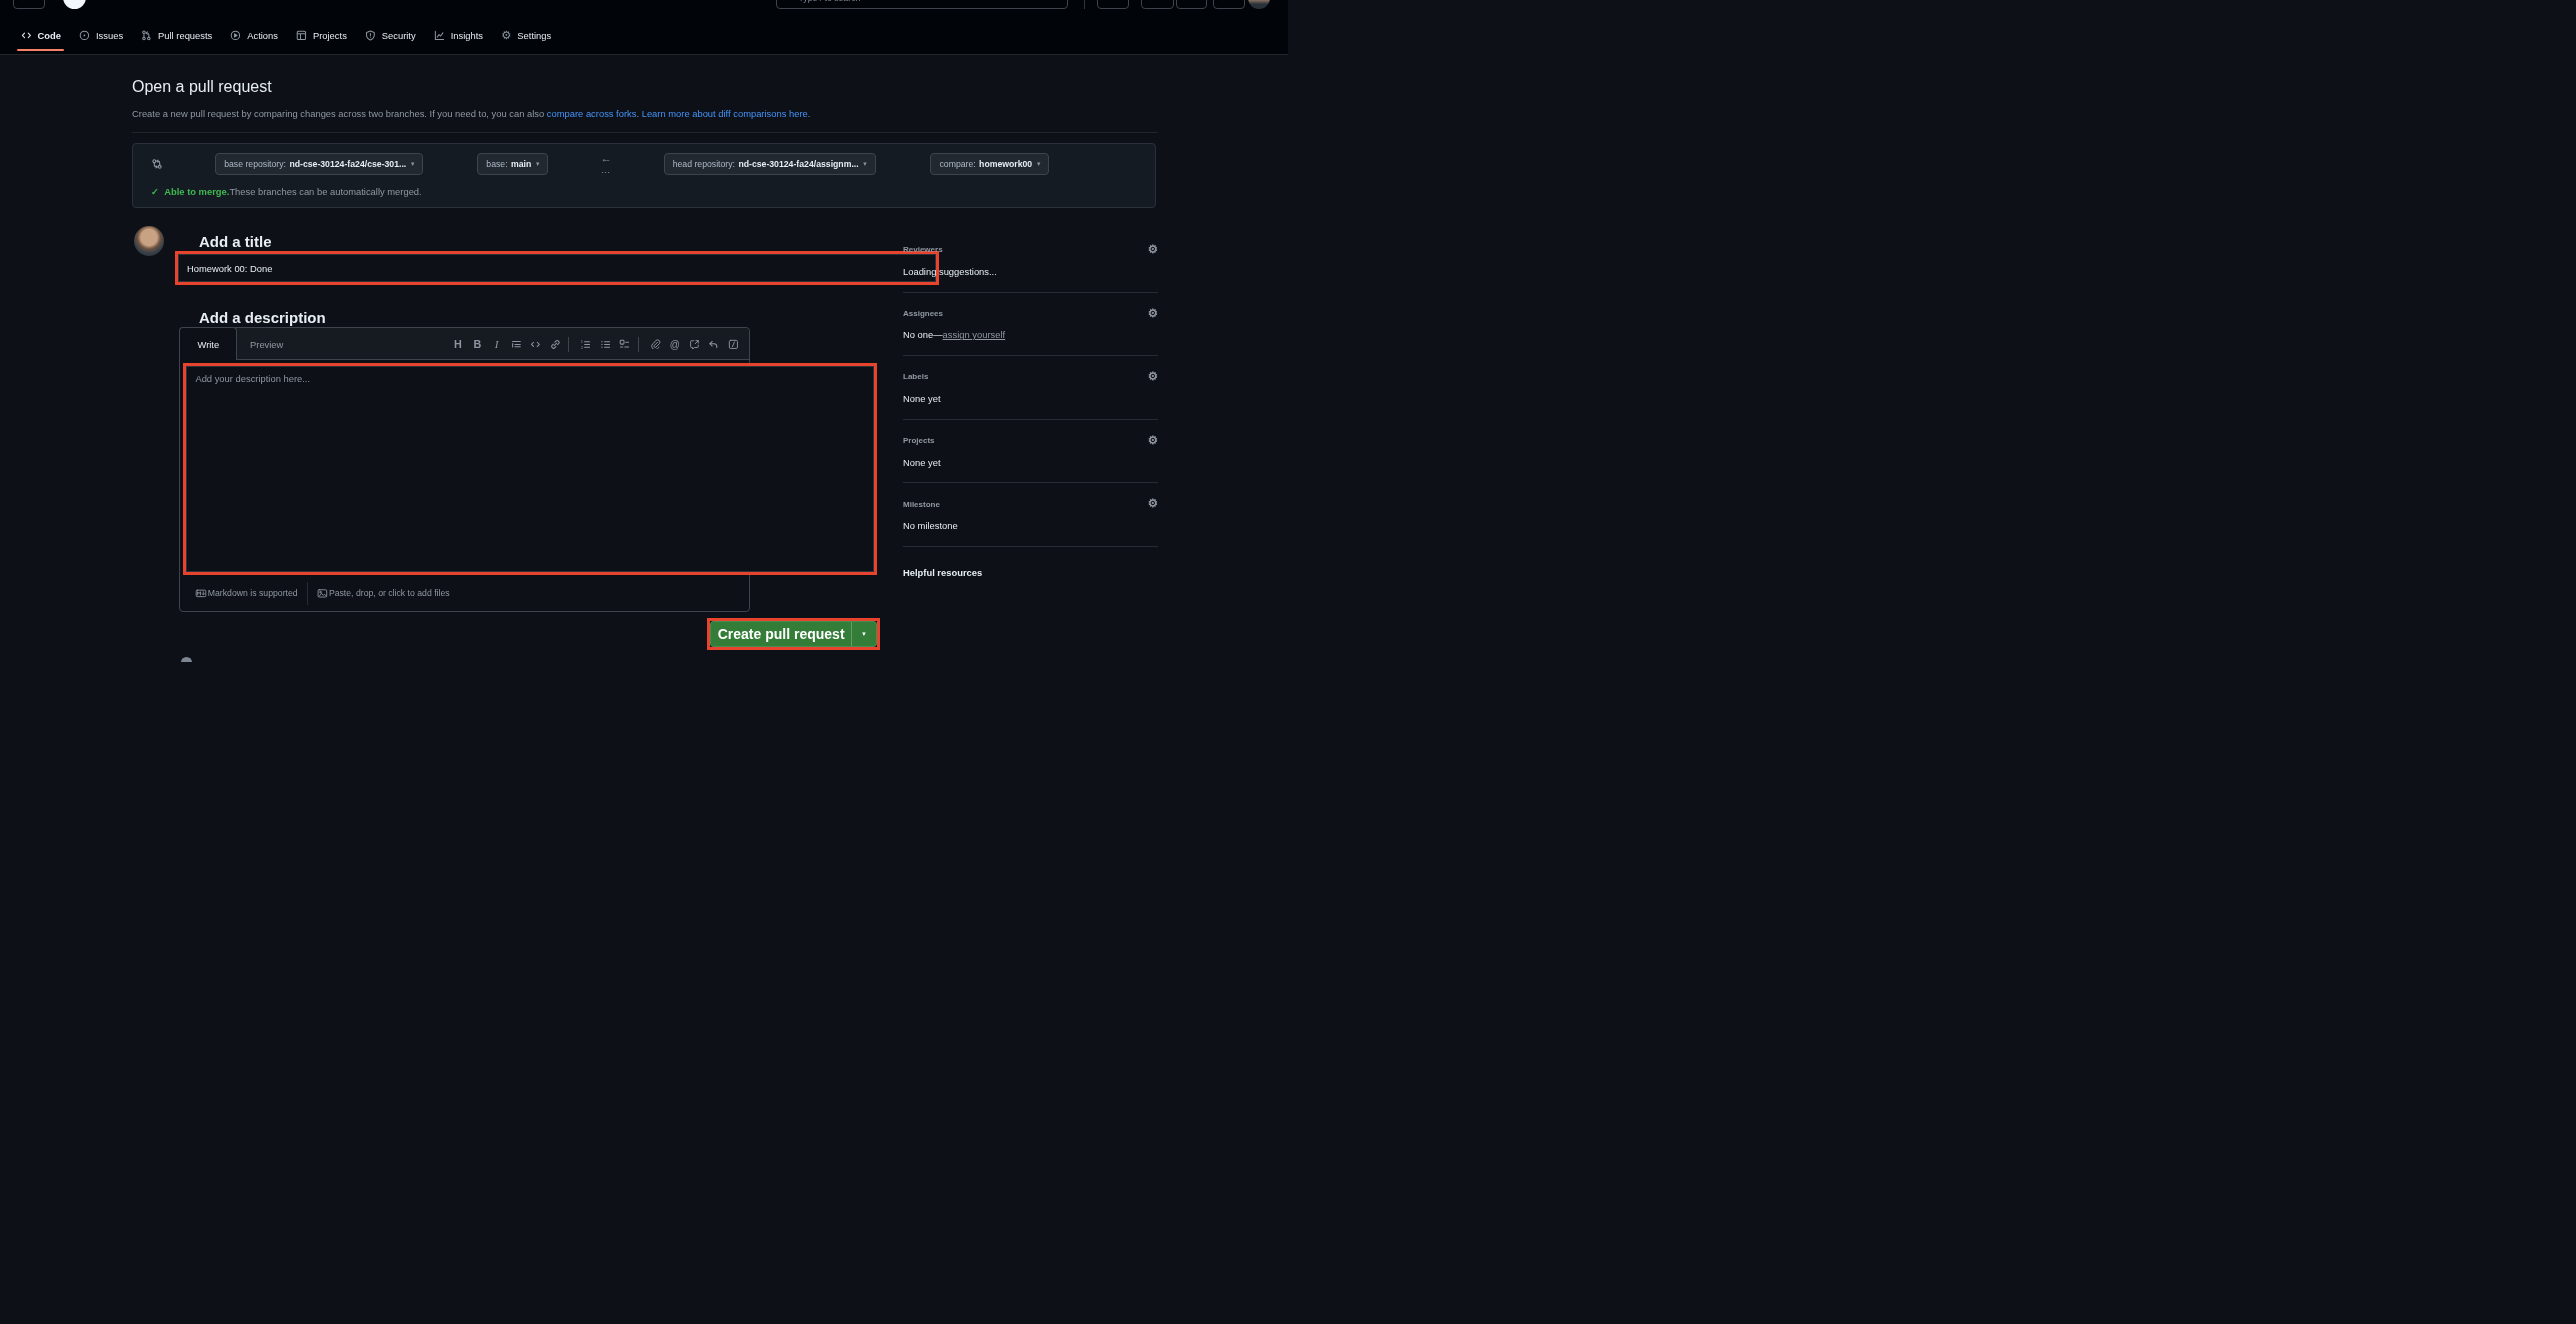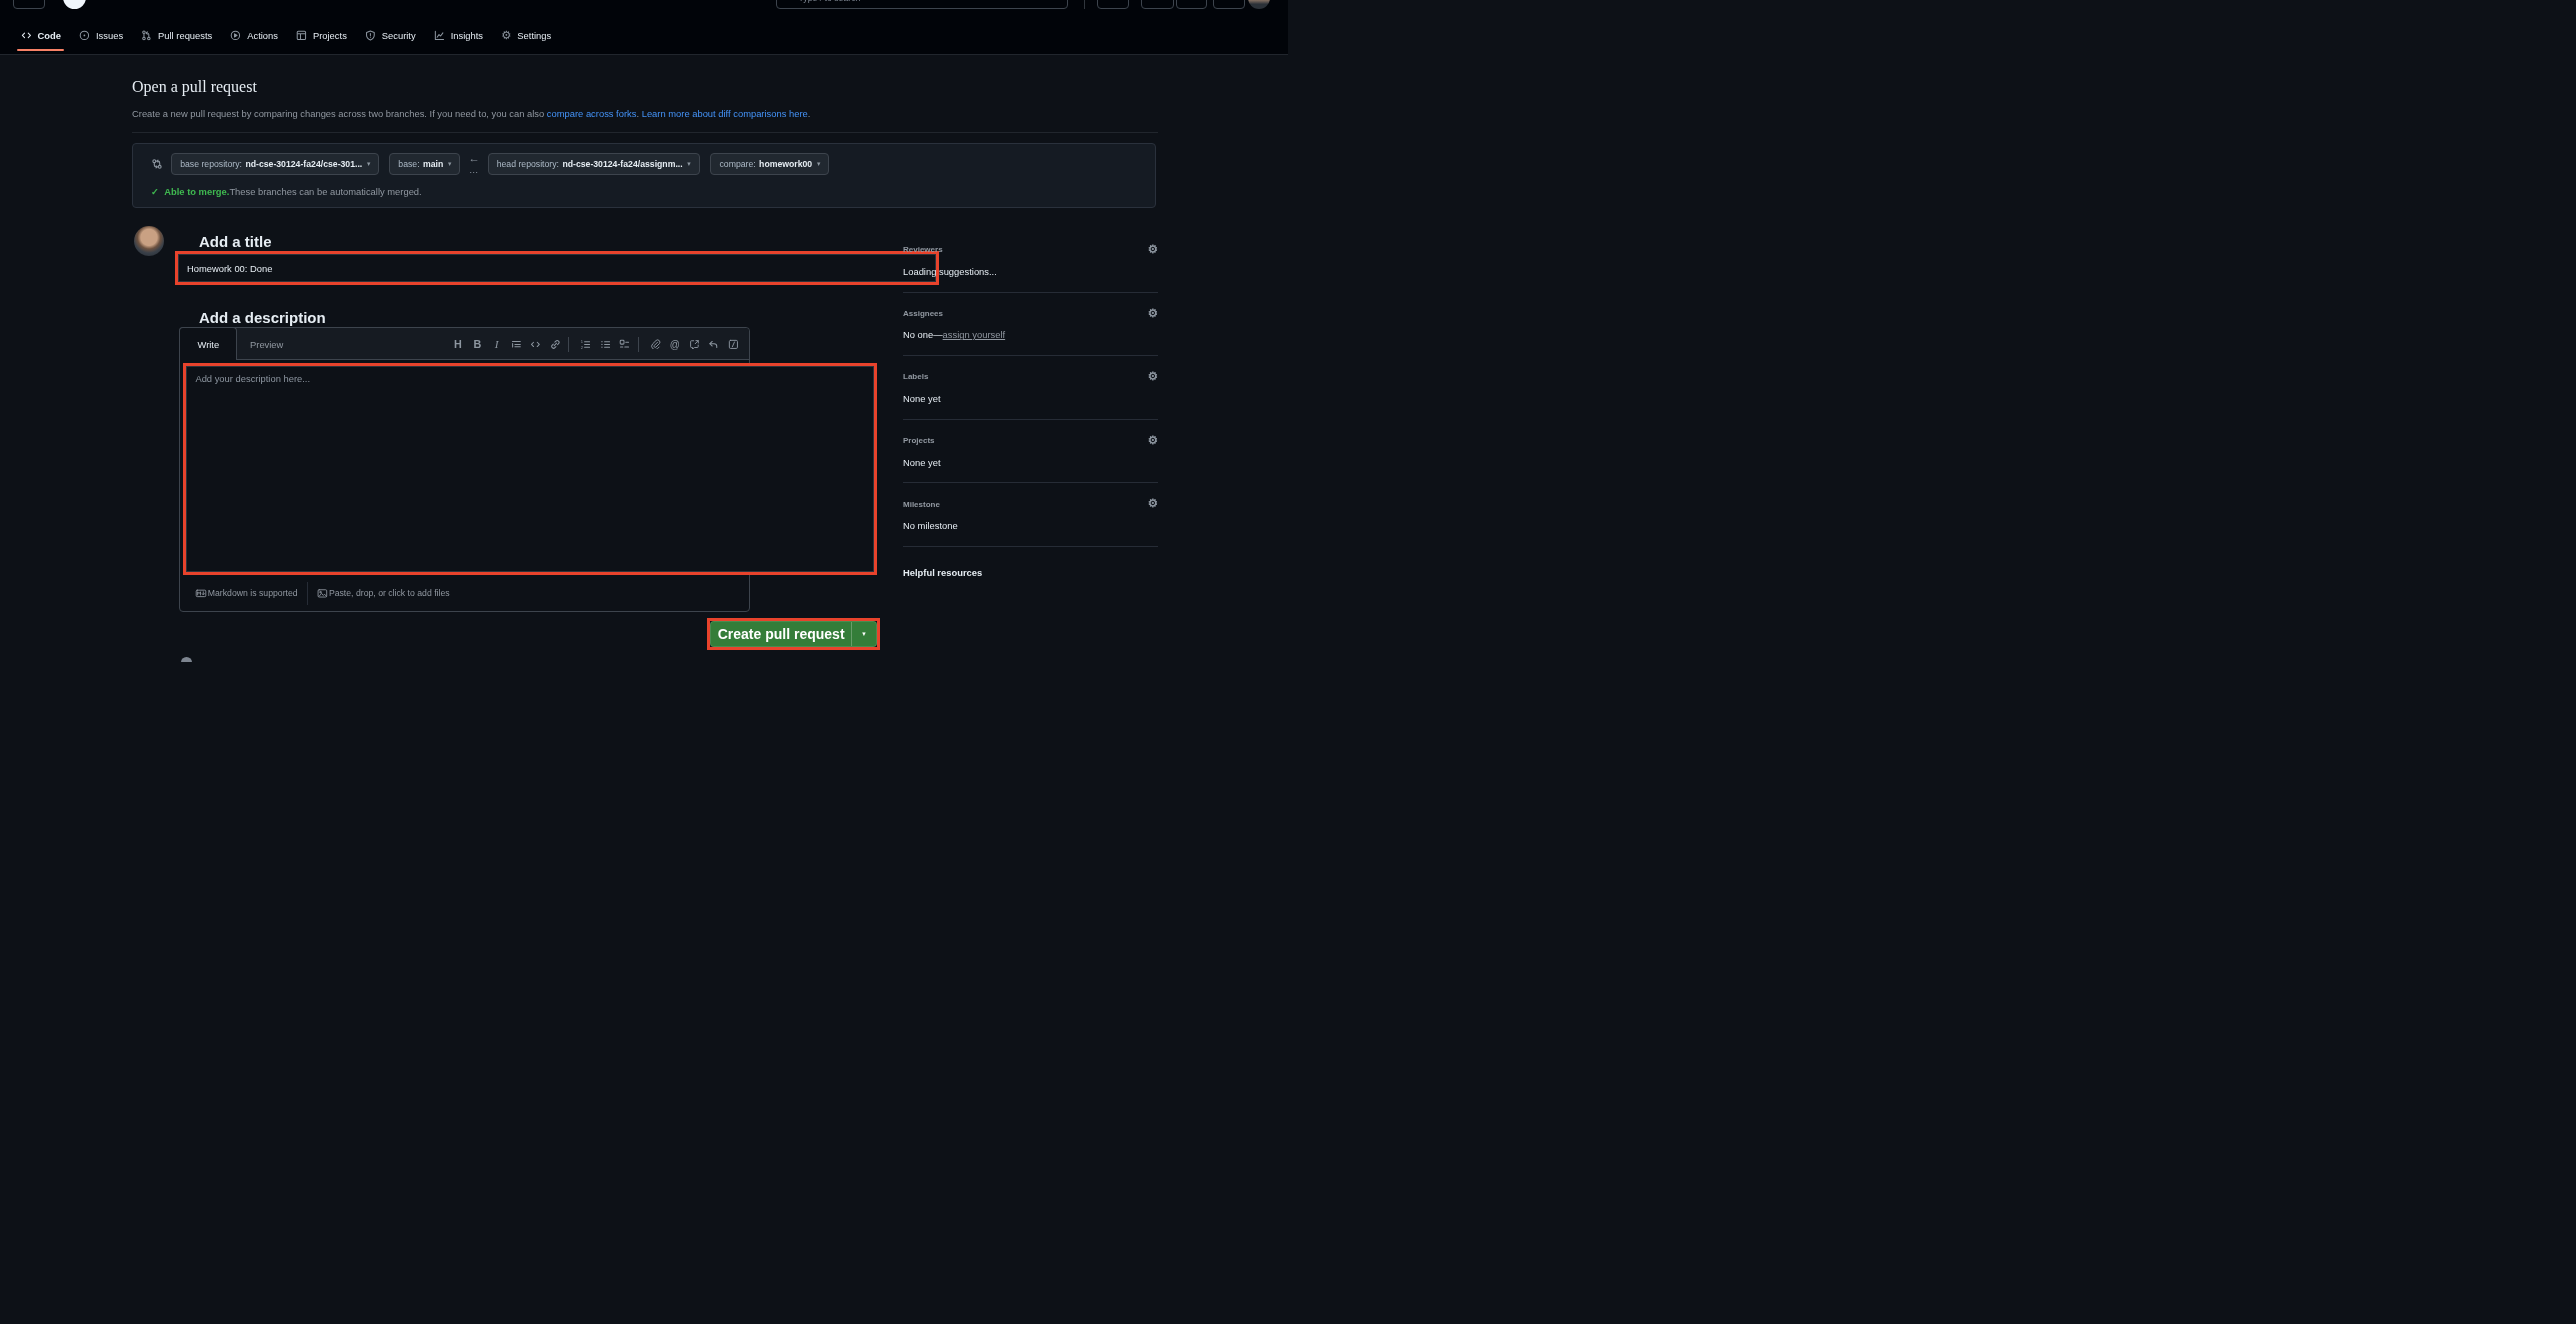--- a/index.html
+++ b/index.html
@@ -29,21 +29,21 @@
   .gear-glyph{font-size:11.4px;line-height:1;color:#8d96a0;}
 
   
   .page-title{left:132px;top:78px;font-size:16px;font-weight:400;color:#e6edf3;}
   .page-sub{left:132px;top:108px;font-size:9.4px;color:#9198a1;}
   a.blue{color:#4493f8;text-decoration:none;cursor:pointer;}
   .rule{left:132px;top:132px;width:1026px;border-top:0.7px solid #21262d;height:0;}
 
   
   .cmp{left:132px;top:143px;width:1024px;height:65px;background:#151b23;border:0.7px solid #2a313c;border-radius:4px;box-sizing:border-box;}
-  .cmp-row1{position:absolute;left:17.5px;top:8.7px;height:22px;display:flex;align-items:center;}
+  .cmp-row1{position:absolute;left:17.5px;top:8.7px;height:22px;display:flex;align-items:center;gap:44px;}
   .cmp-icon{color:#8d96a0;display:flex;margin-right:8.7px;}
   .cbtn{display:flex;align-items:center;height:22px;padding:0 8px;background:#212830;border:0.7px solid #3d444d;
         border-radius:4px;font-size:8.7px;color:#adbac7;white-space:nowrap;cursor:pointer;box-sizing:border-box;}
   .cbtn b{color:#e6edf3;font-weight:700;margin-left:3.4px;}
   .caret{font-size:6.7px;color:#8d96a0;margin-left:4.7px;}
   .arrow-stack{display:flex;flex-direction:column;align-items:center;margin:0 8px 0 8px;color:#8d96a0;line-height:1;}
   .arrow-stack .ar{font-size:11.4px;}
   .arrow-stack .kb{font-size:9.4px;letter-spacing:0.7px;margin-top:0.7px;}
   .cmp-row2{position:absolute;left:18px;top:42px;font-size:9.4px;display:flex;align-items:center;}
   .ok{color:#3fb950;font-weight:700;}
@@ -185,21 +185,21 @@
         </svg>
     </span>
       <span>Insights</span>
   </div>
   <div class="tab">
     <span class="ticon gear-glyph">⚙</span>
     <span>Settings</span>
   </div>
 </nav>
 
-<h1 class="abs page-title" style="margin:0;font-family:Liberation Serif, serif;">Open a pull request</h1>
+<h1 class="abs page-title" style="margin:0;">Open a pull request</h1>
 <p class="abs page-sub" style="margin:0;"><span>Create a new pull request by comparing changes across two branches. If you need to, you can also </span><a class="blue">compare across forks</a><span>. </span><a class="blue">Learn more about diff comparisons here</a><span>.</span></p>
 <div class="abs rule"></div>
 
 <div class="abs cmp">
   <div class="cmp-row1">
     <span class="cmp-icon">
       <svg width="12" height="12" viewBox="0 0 16 16" fill="none" stroke="currentColor" stroke-width="1.5" stroke-linecap="round" stroke-linejoin="round">
           <circle cx="4.4" cy="4.2" r="1.9"></circle>
           <circle cx="11.6" cy="11.8" r="1.9"></circle>
           <path d="M11.6 9.8V6.6a2.4 2.4 0 0 0-2.4-2.4H7.9"></path>

